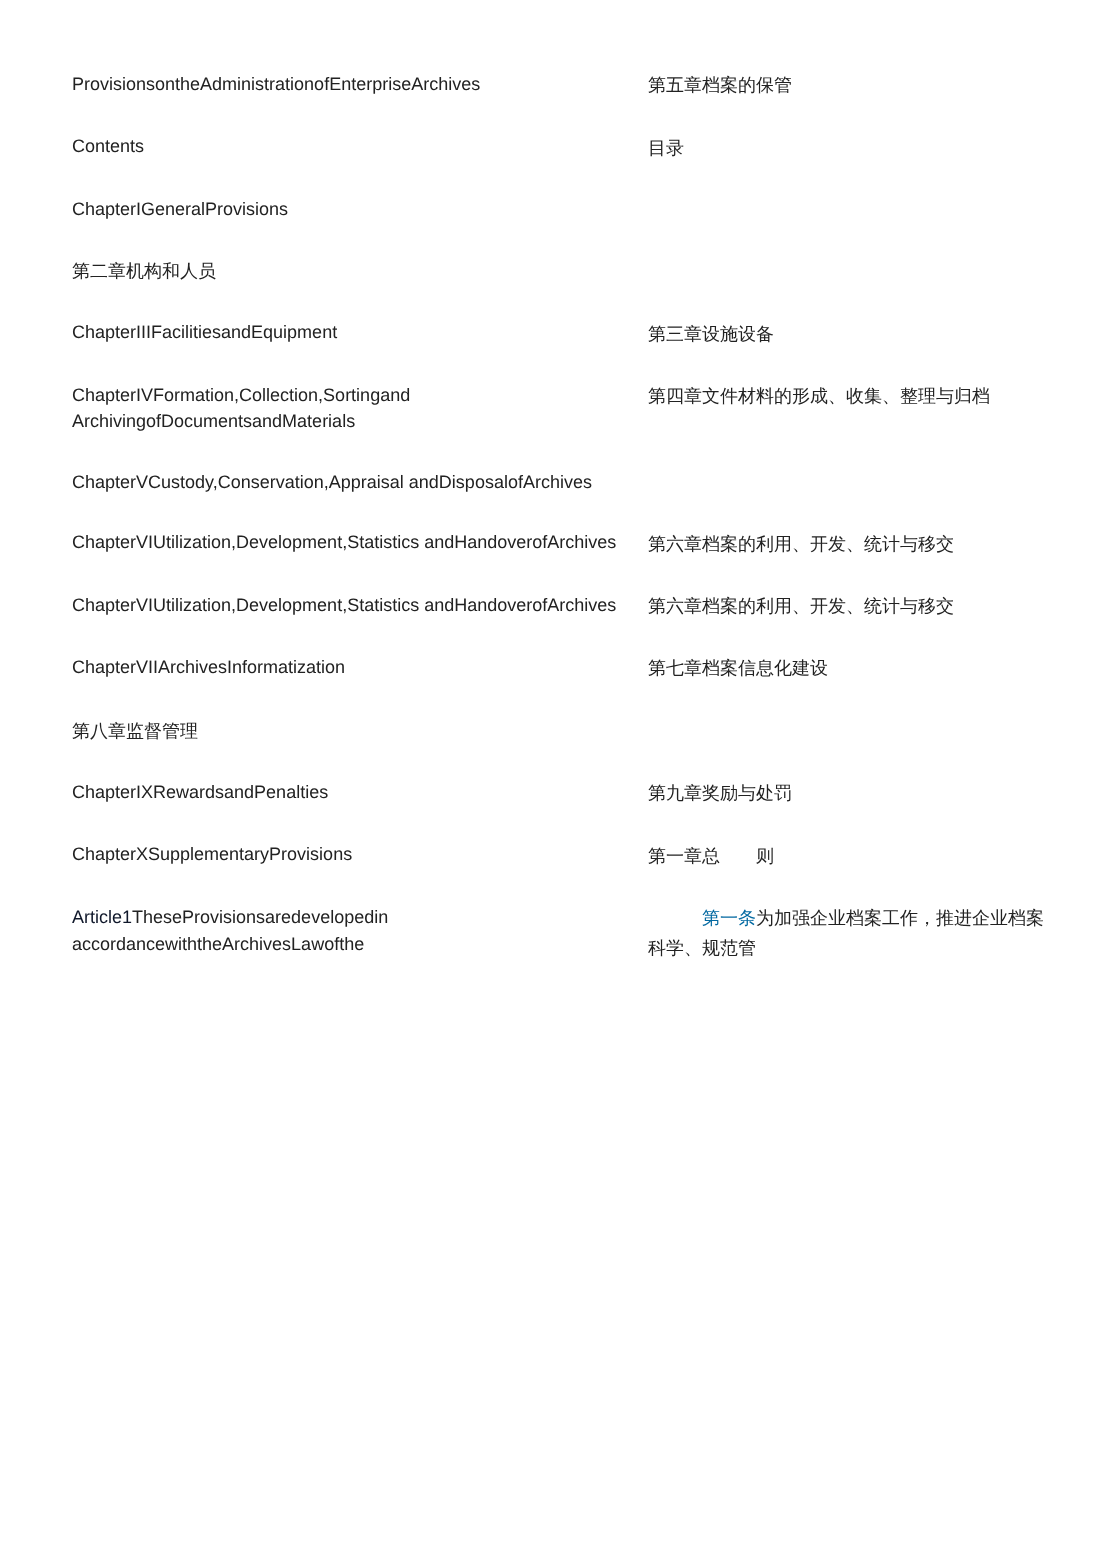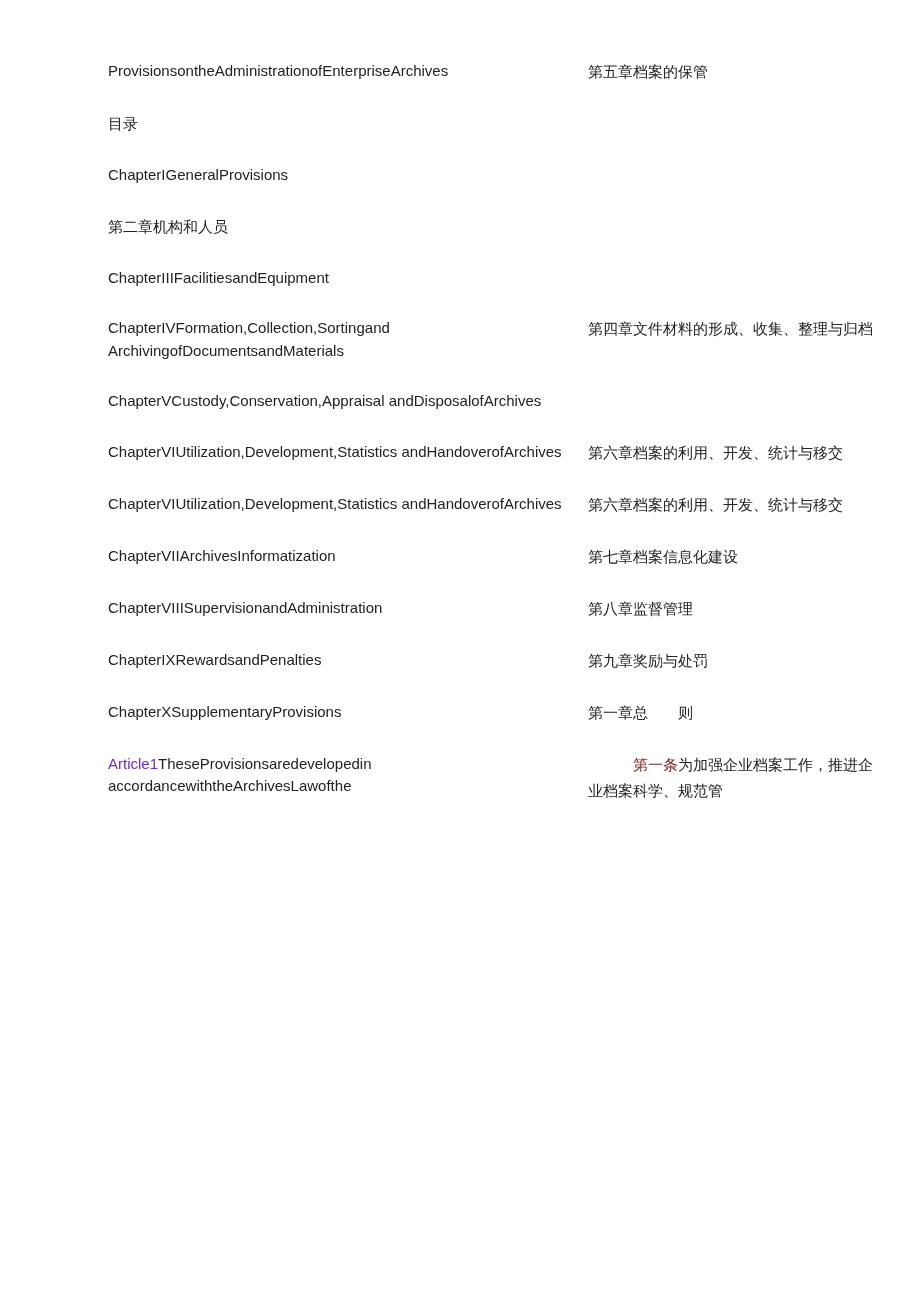--- a/index.html
+++ b/index.html
@@ -13,21 +13,20 @@
       font-family: Arial, sans-serif;
       font-size: 15px;
       color: #222222;
       width: 920px;
       min-height: 1301px;
       padding: 60px 40px 60px 60px;
     }
 
     .doc-container {
       max-width: 860px;
-      margin-left: 48px;
     }
 
     .row {
       display: flex;
       flex-direction: row;
       margin-bottom: 28px;
       align-items: flex-start;
     }
 
     .col-en {
@@ -40,64 +39,70 @@
     .col-zh {
       flex: 1;
       line-height: 1.6;
     }
 
     .row-title .col-en {
       font-size: 15px;
     }
 
     .article-link {
-      color: #6d28d9;
+      color: #0f172a;
       text-decoration: none;
     }
 
     .zh-link {
-      color: #7f1d1d;
+      color: #0369a1;
       font-family: Liberation Mono, monospace;
     }
   </style>
 </head>
 <body>
 
 <div class="doc-container">
 
   <div class="row row-title">
     <div class="col-en">
       <span>ProvisionsontheAdministrationofEnterpriseArchives</span>
     </div>
     <div class="col-zh">
       <span>第五章档案的保管</span>
     </div>
   </div>
 
   <div class="row">
+    <div class="col-en">
+      <span>Contents</span>
+    </div>
     <div class="col-zh">
       <span>目录</span>
     </div>
   </div>
 
   <div class="row">
     <div class="col-en">
       <span>ChapterIGeneralProvisions</span>
     </div>
   </div>
 
   <div class="row">
     <div class="col-zh">
       <span>第二章机构和人员</span>
     </div>
   </div>
 
   <div class="row">
     <div class="col-en">
       <span>ChapterIIIFacilitiesandEquipment</span>
+    </div>
+    <div class="col-zh">
+      <span>第三章设施设备</span>
     </div>
   </div>
 
   <div class="row">
     <div class="col-en">
       ChapterIVFormation,Collection,Sortingand ArchivingofDocumentsandMaterials
     </div>
     <div class="col-zh">
       第四章文件材料的形成、收集、整理与归档
     </div>
@@ -130,23 +135,20 @@
   <div class="row">
     <div class="col-en">
       <span>ChapterVIIArchivesInformatization</span>
     </div>
     <div class="col-zh">
       <span>第七章档案信息化建设</span>
     </div>
   </div>
 
   <div class="row">
-    <div class="col-en">
-      <span>ChapterVIIISupervisionandAdministration</span>
-    </div>
     <div class="col-zh">
       <span>第八章监督管理</span>
     </div>
   </div>
 
   <div class="row">
     <div class="col-en">
       <span>ChapterIXRewardsandPenalties</span>
     </div>
     <div class="col-zh">

